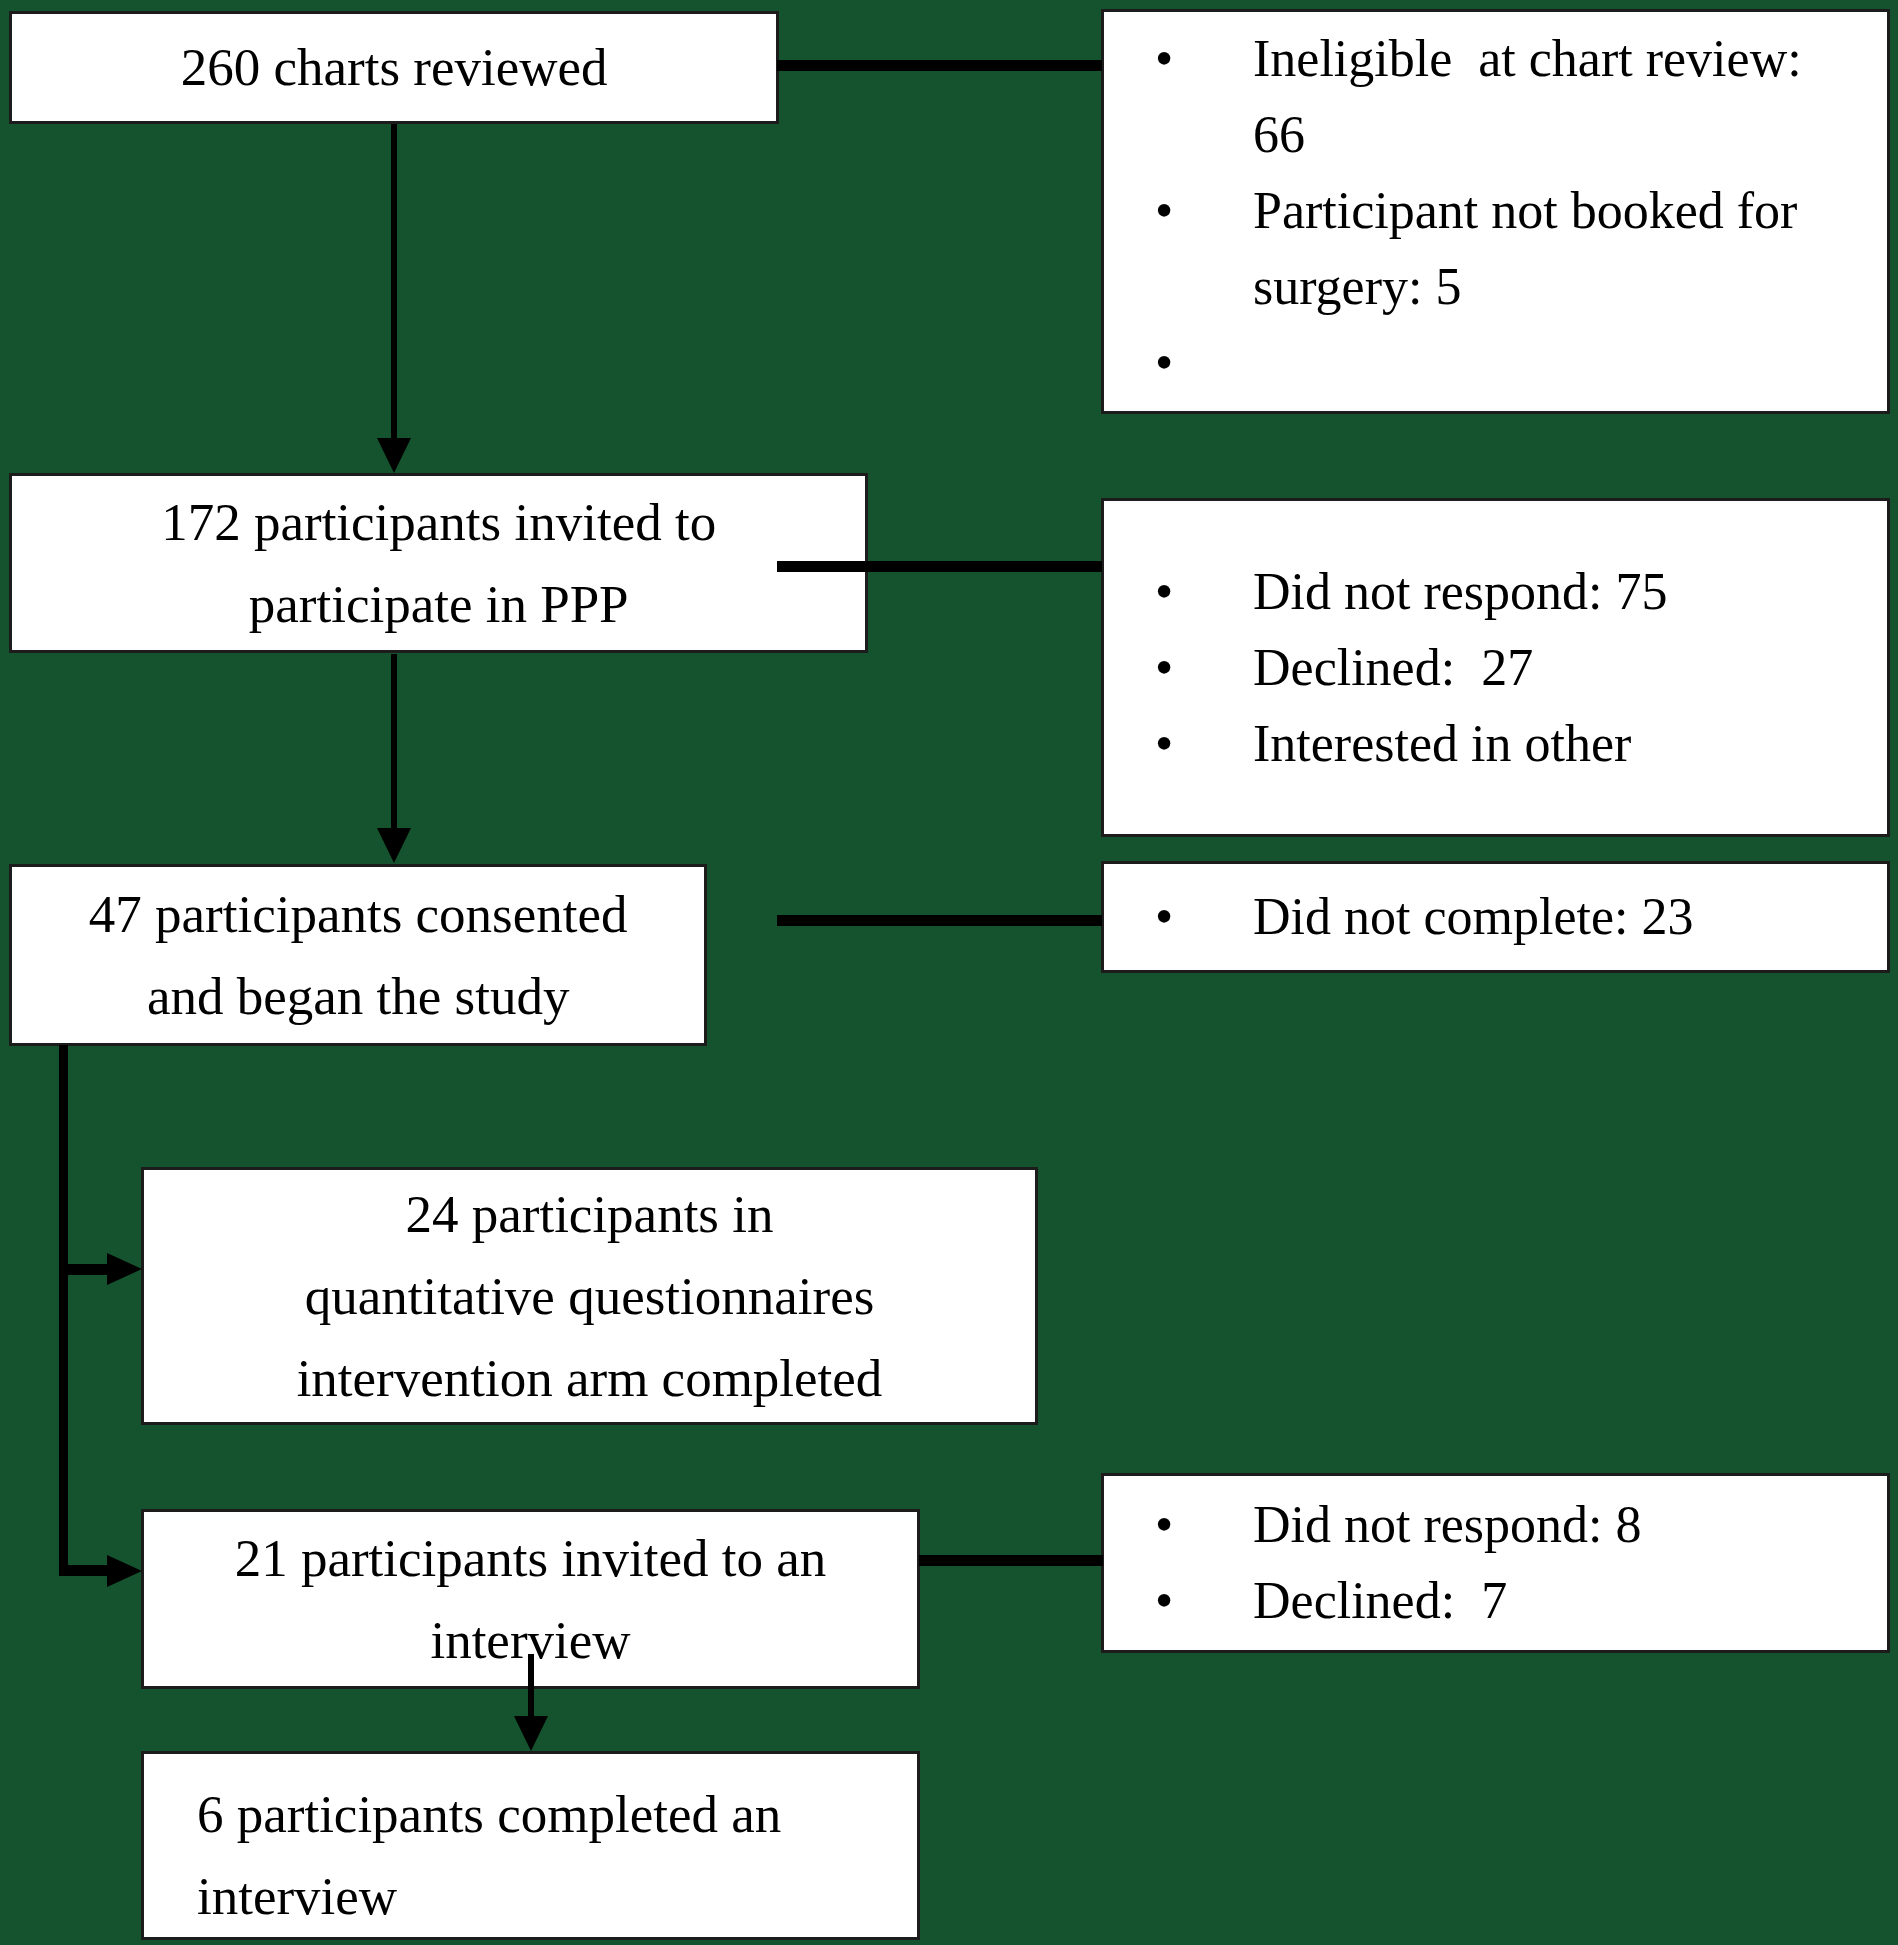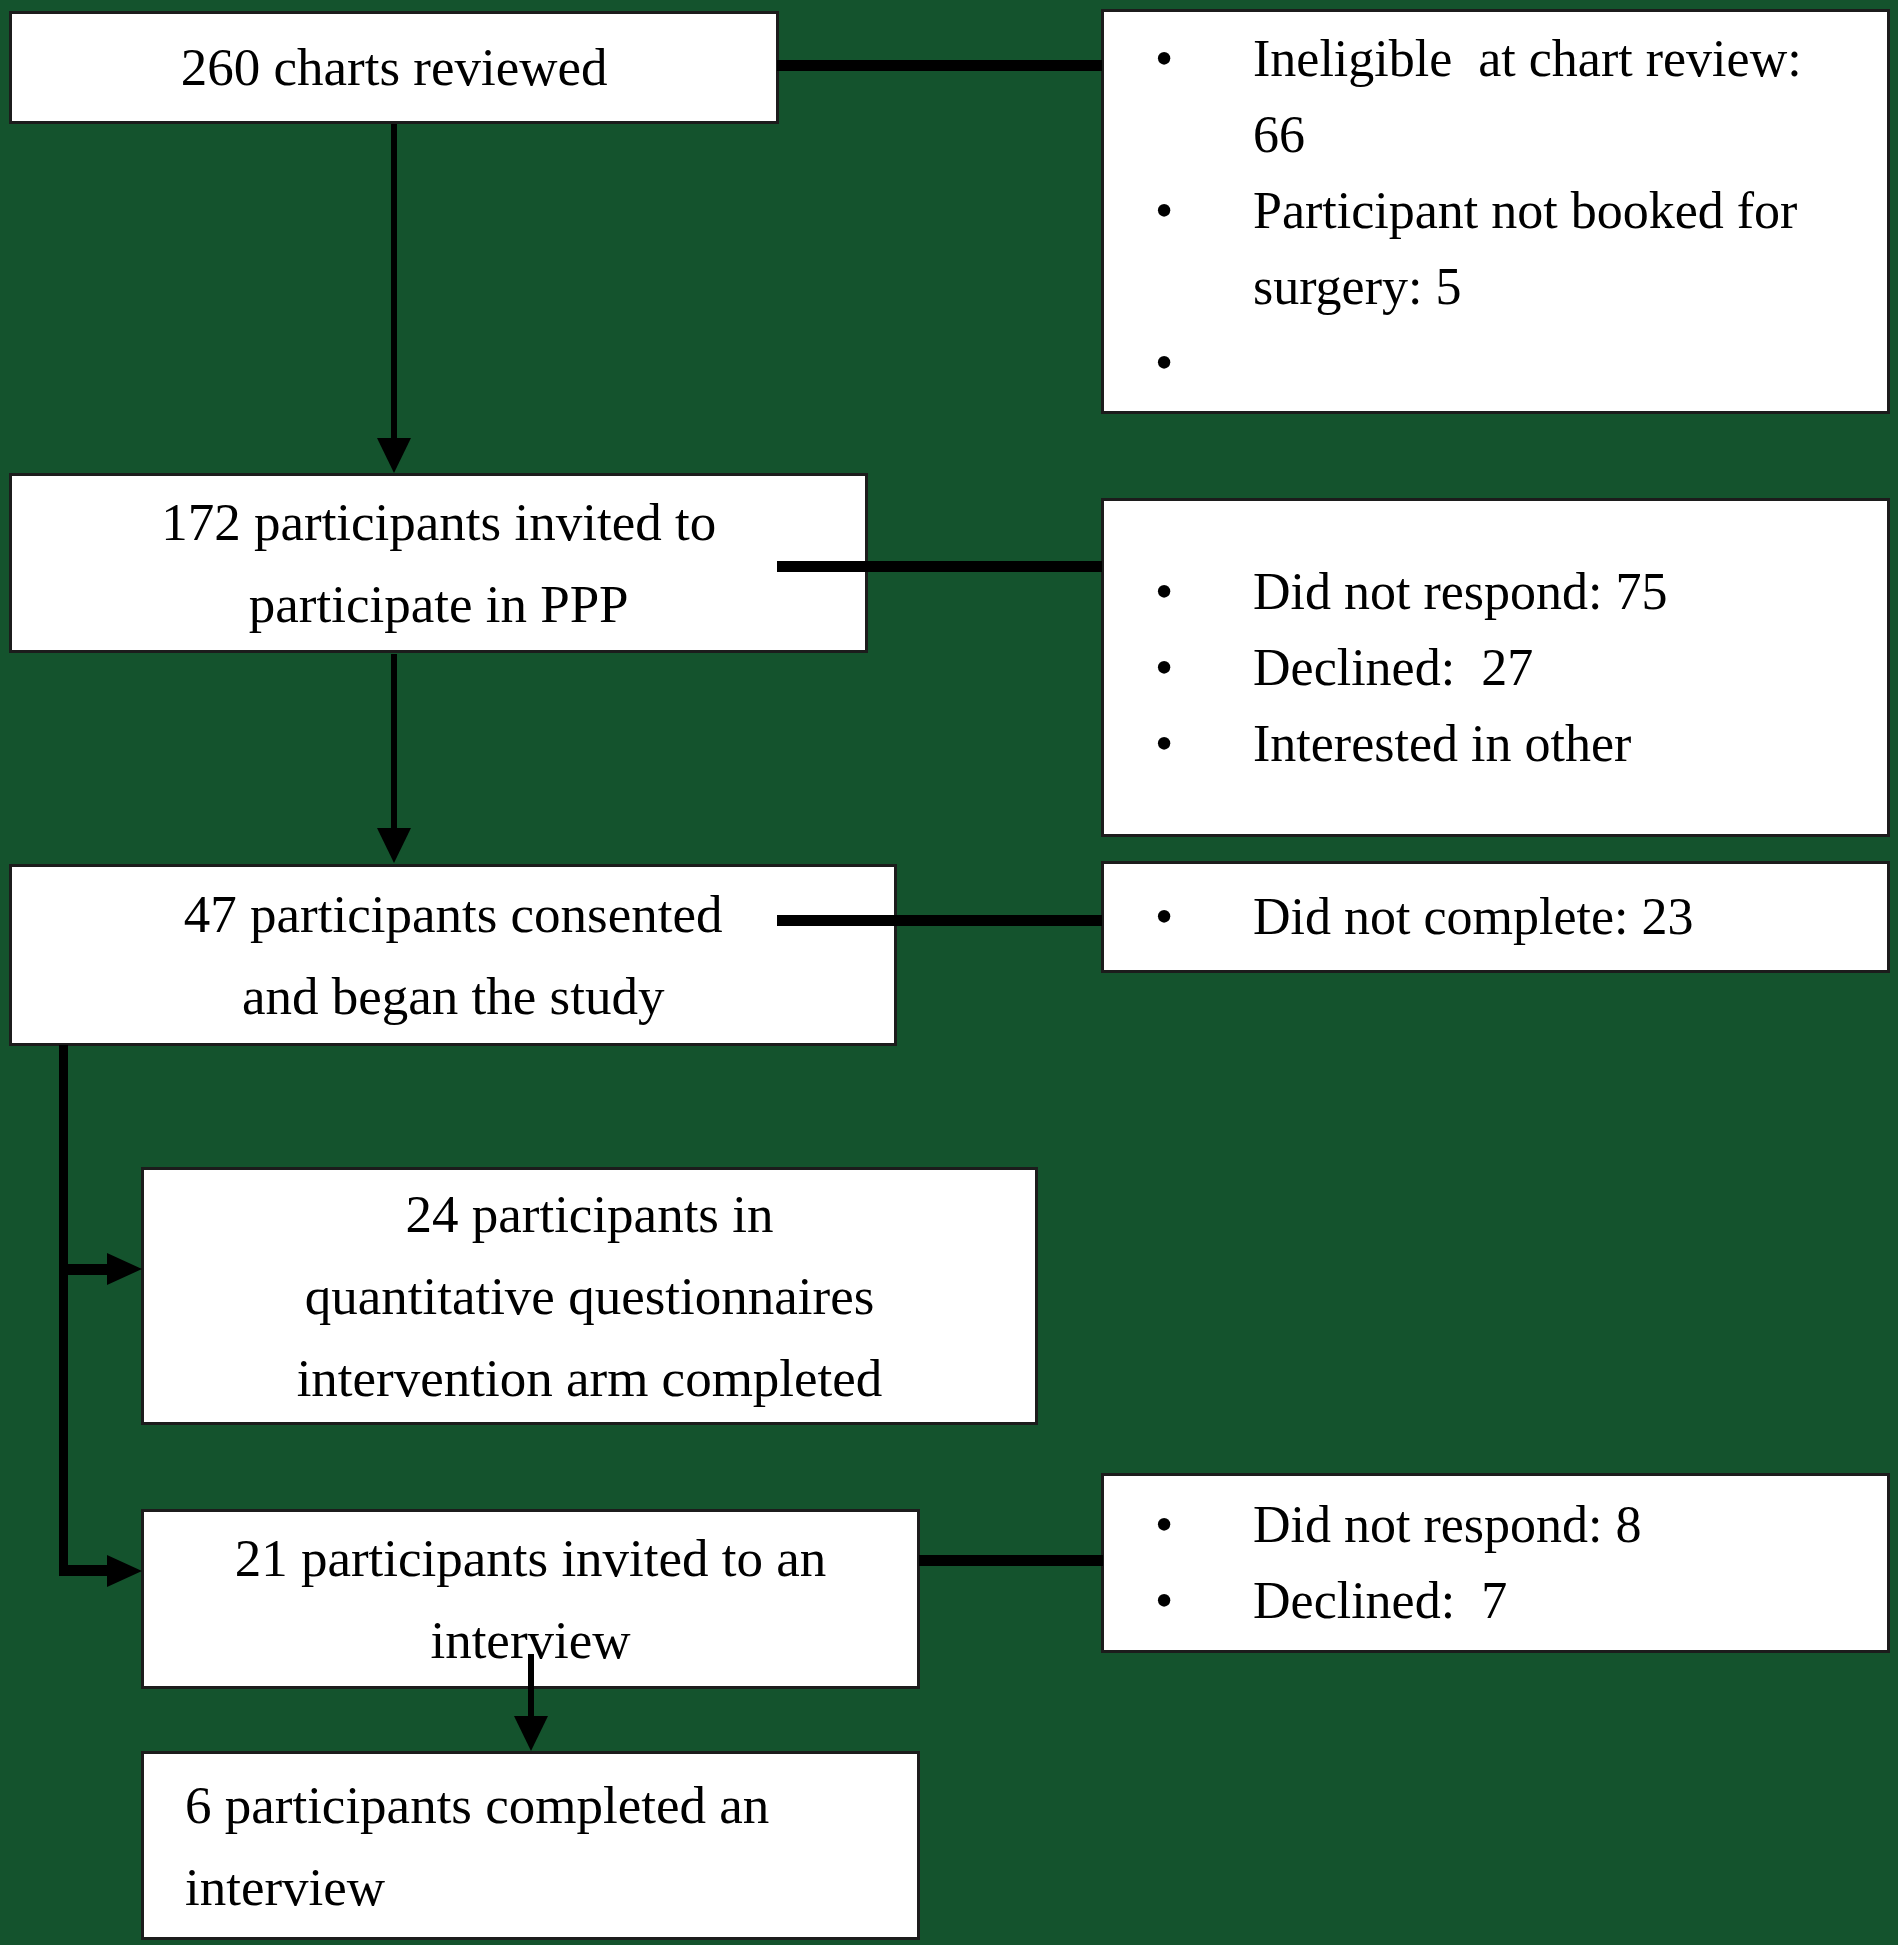--- a/index.html
+++ b/index.html
@@ -27,21 +27,22 @@
     font-size: 53px;
     line-height: 82px;
   }
   .center {
     align-items: center;
     text-align: center;
   }
   .leftalign {
     align-items: flex-start;
     text-align: left;
-    padding-left: 41px;
+    padding-left: 53px;
+    justify-content: flex-end;
   }
   .ln {
     display: block;
     white-space: pre-wrap;
   }
   
   .bullets {
     display: flex;
     flex-direction: column;
     justify-content: center;
@@ -81,21 +82,21 @@
     position: absolute;
     width: 0;
     height: 0;
     border-top: 16.3px solid transparent;
     border-bottom: 16.3px solid transparent;
     border-left: 35px solid #000000;
   }
   
   #boxA { left: 9.2px;   top: 10.6px;   width: 770px; height: 113px; }
   #boxB { left: 9.2px;   top: 473px;  width: 859px; height: 180px; }
-  #boxC { left: 9.2px;   top: 864px; width: 888px; height: 182px; }
+  #boxC { left: 9.2px;   top: 864px; width: 698px; height: 182px; }
   #boxD { left: 141px;  top: 1167px; width: 897px; height: 258px; }
   #boxE { left: 141px;  top: 1473px; width: 779px; height: 180px; margin-top: 36px; }
   #boxF { left: 141px;  top: 1751px; width: 779px; height: 189px; }
   #boxR1 { left: 1101px; top: 8.5px;   width: 789px; height: 405px; }
   #boxR2 { left: 1101px; top: 498px;  width: 789px; height: 339px; }
   #boxR3 { left: 1101px; top: 861px; width: 789px; height: 112px; }
   #boxR5 { left: 1101px; top: 1473px; width: 789px; height: 180px; }
   
   #c1 { left: 777px; top: 60px;   width: 325px; height: 11.3px; }
   #c2 { left: 391px;  top: 124px;  width: 6.4px;   height: 317px; }

